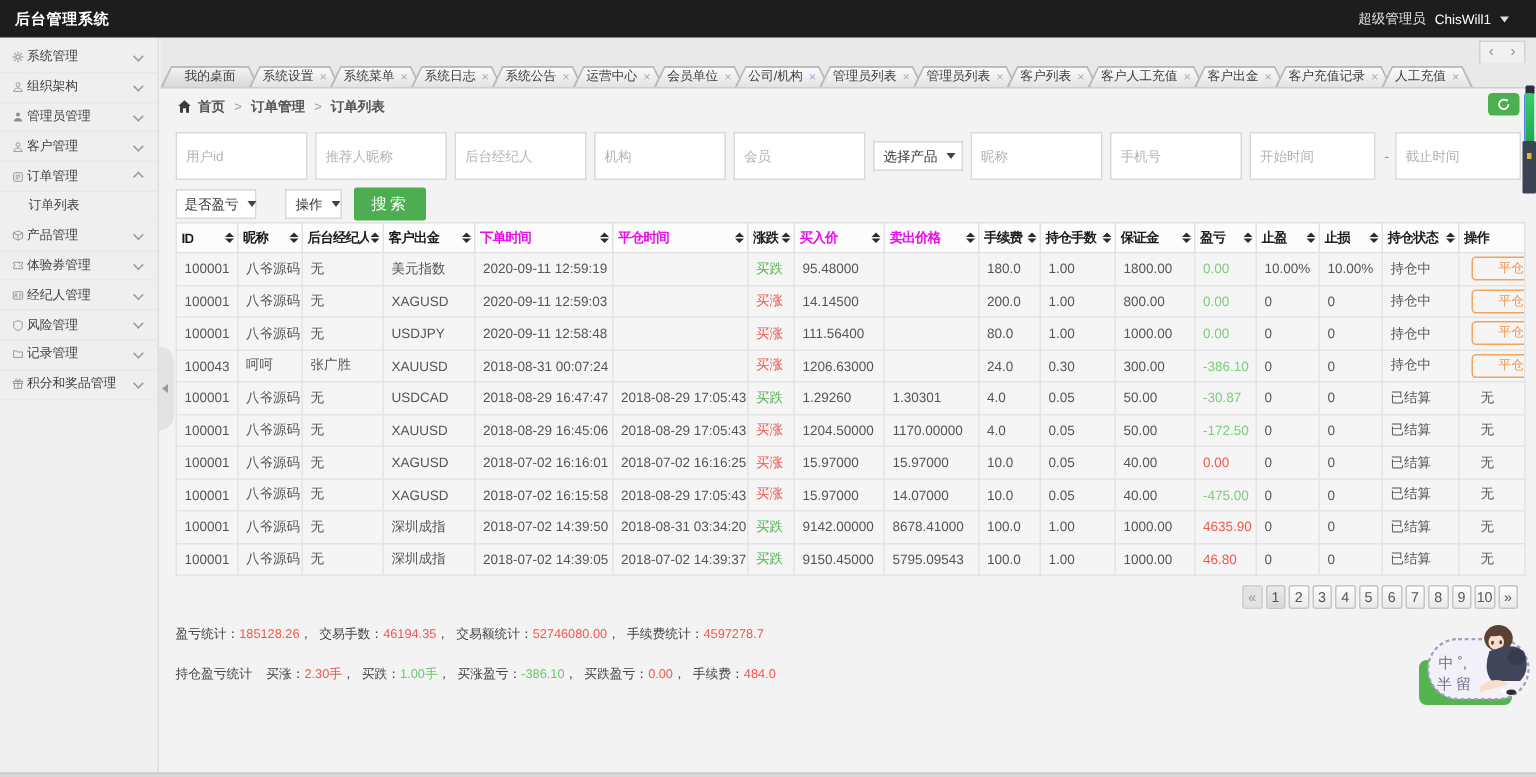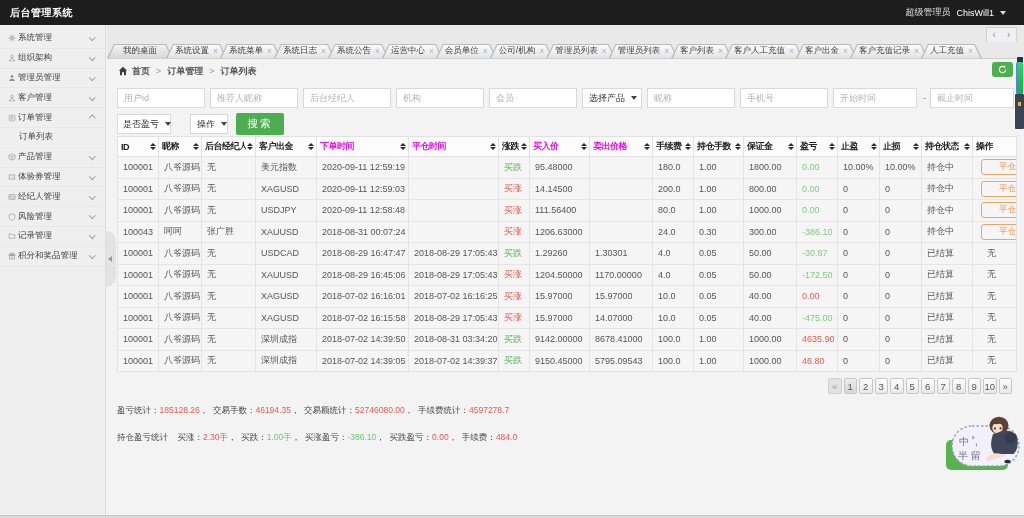--- a/index.html
+++ b/index.html
@@ -47,21 +47,21 @@
   .crumb-row .home-ic { display:inline-flex; margin-right:4px; }
   .crumb { font-size:9px; color:#555;font-weight:bold; }
   .crumb-sep { color:#999; margin:0 6px; font-size:9px; }
   .refresh-btn { position:absolute; right:11px; top:3px; width:21px; height:15px; background:#4cb050; border:none; border-radius:3px; display:flex; align-items:center; justify-content:center; cursor:pointer; }
 
   
   .content { padding:5px 8px 0 10px; }
   .frow { display:flex; align-items:center; }
   .frow1 { margin-top:0; }
   .frow2 { margin-top:5px; }
-  .fin { height:20px; width:88px; border:1px solid #d9d9d9; background:#fff; font-size:9px; color:#333; padding:0 6px; margin-right:5px; outline:none; font-family:inherit; }
+  .fin { height:32px; width:88px; border:1px solid #d9d9d9; background:#fff; font-size:9px; color:#333; padding:0 6px; margin-right:5px; outline:none; font-family:inherit; }
   .fin::placeholder { color:#b3b3b3; }
   .fin.date { width:84px; }
   .fin.last { margin-right:0; }
   .sel { height:20px; border:1px solid #d9d9d9; background:#fff; display:inline-flex; align-items:center; justify-content:space-between; padding:0 6px; font-size:9px; color:#333; margin-right:5px; cursor:pointer; white-space:nowrap; }
   .sel.product { width:60px; }
   .sel.profit { width:54px; padding:0 5px; }
   .sel .sel-caret { width:0; height:0; border-left:3.5px solid transparent; border-right:3.5px solid transparent; border-top:4.5px solid #444; margin-left:6px; }
   .sel.op { width:38px; margin-left:14px; margin-right:0; }
   .dash-sep { color:#888; margin:0 4px 0 1px; }
   .search-btn { width:48px; height:22px; background:#4cae50; color:#fff; border:none; border-radius:2px; font-size:10.5px; letter-spacing:2px; cursor:pointer; margin-left:8px; font-family:inherit; }

